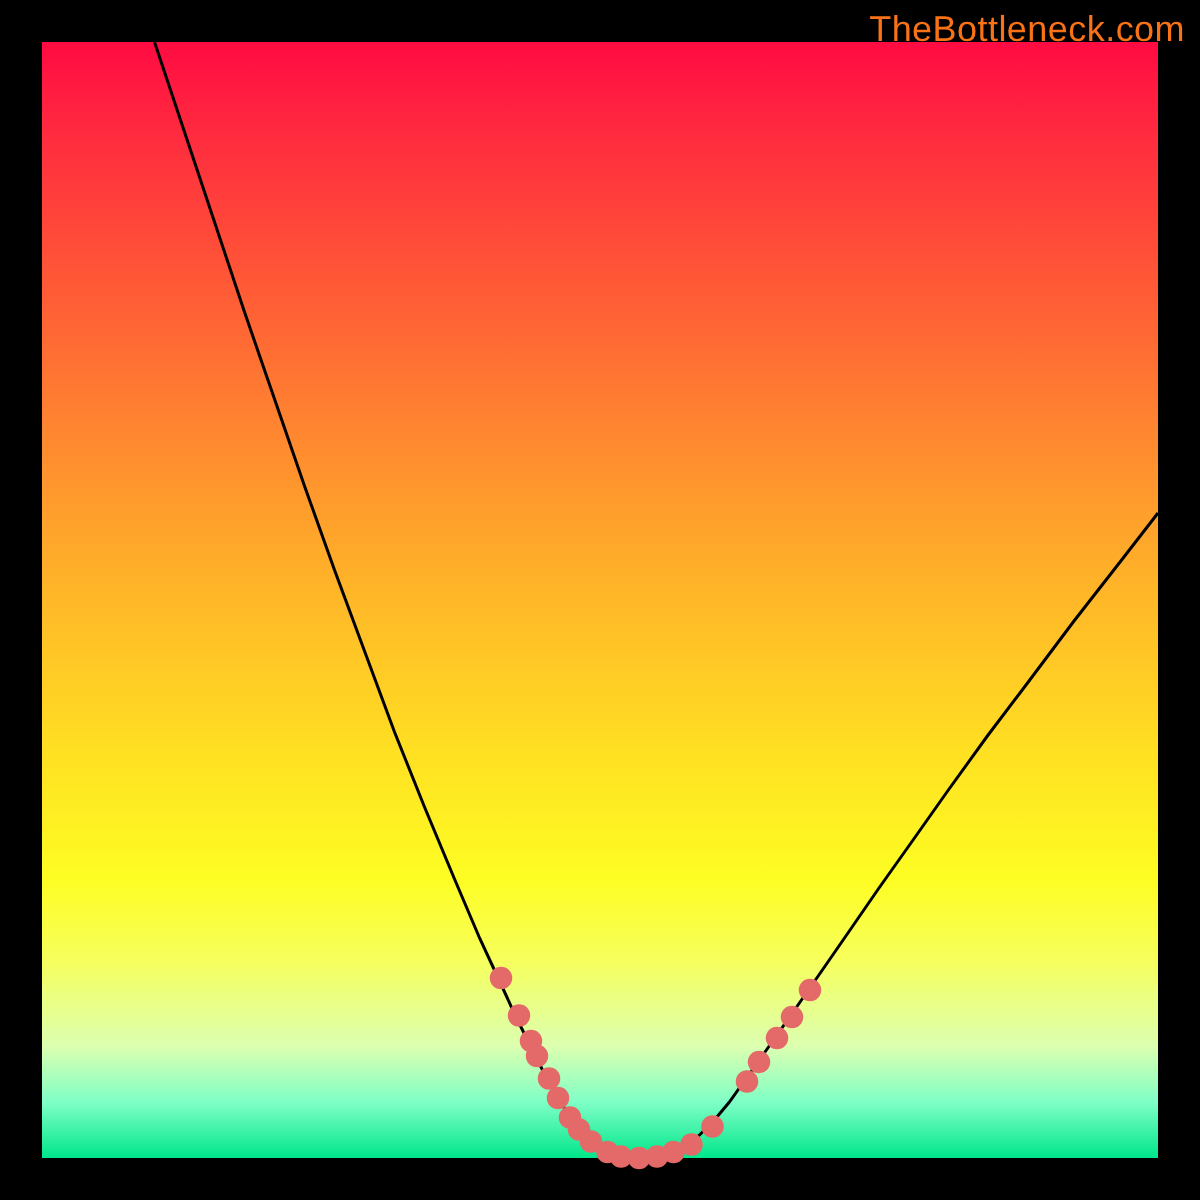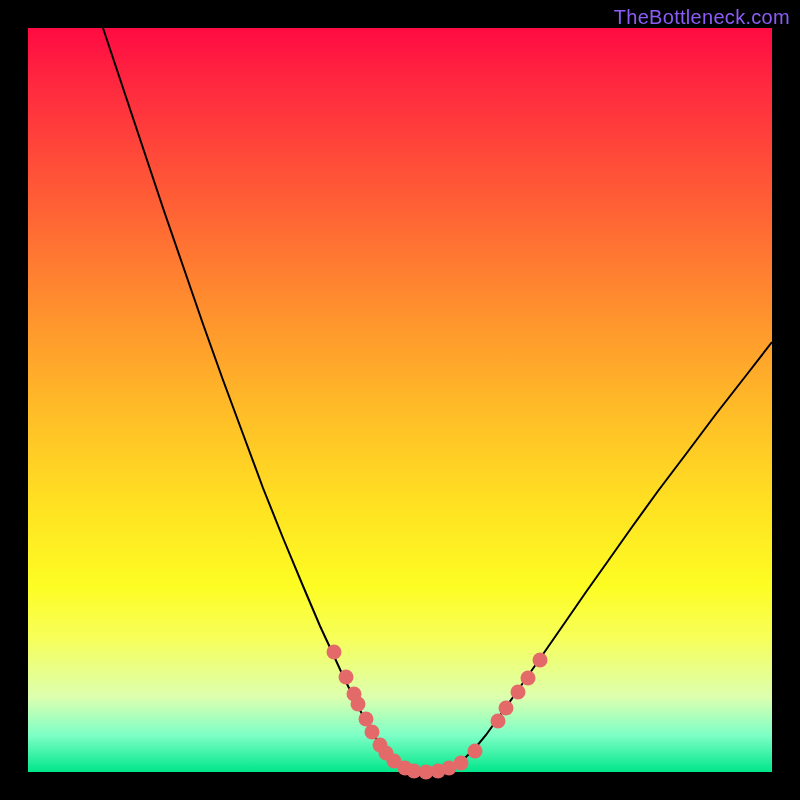--- a/index.html
+++ b/index.html
@@ -27,22 +27,22 @@
       #fdfd23 75%,
       #f7ff5a 82%,
       #dcffb0 90%,
       #7fffc6 95%,
       #00e68a 100%);
   }
   .watermark {
     position: absolute;
     top: 6px;
     right: 10px;
-    color: #8b5cf6;
-    font-size: 20px;
+    color: #f97316;
+    font-size: 24px;
     font-weight: 500;
     letter-spacing: 0.3px;
   }
   svg.plot {
     position: absolute;
     left: 0;
     top: 0;
     width: 744px;
     height: 744px;
     overflow: visible;

